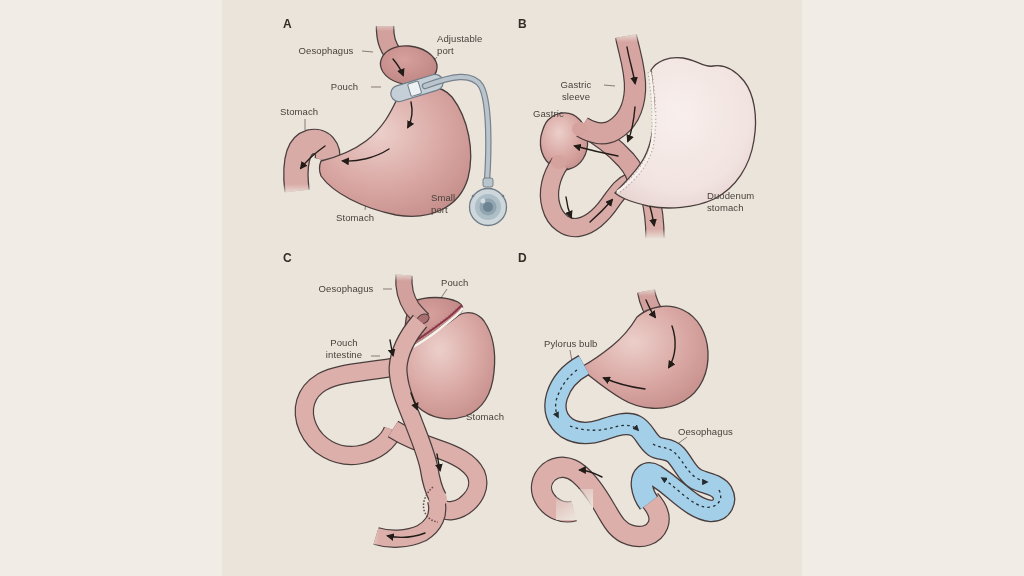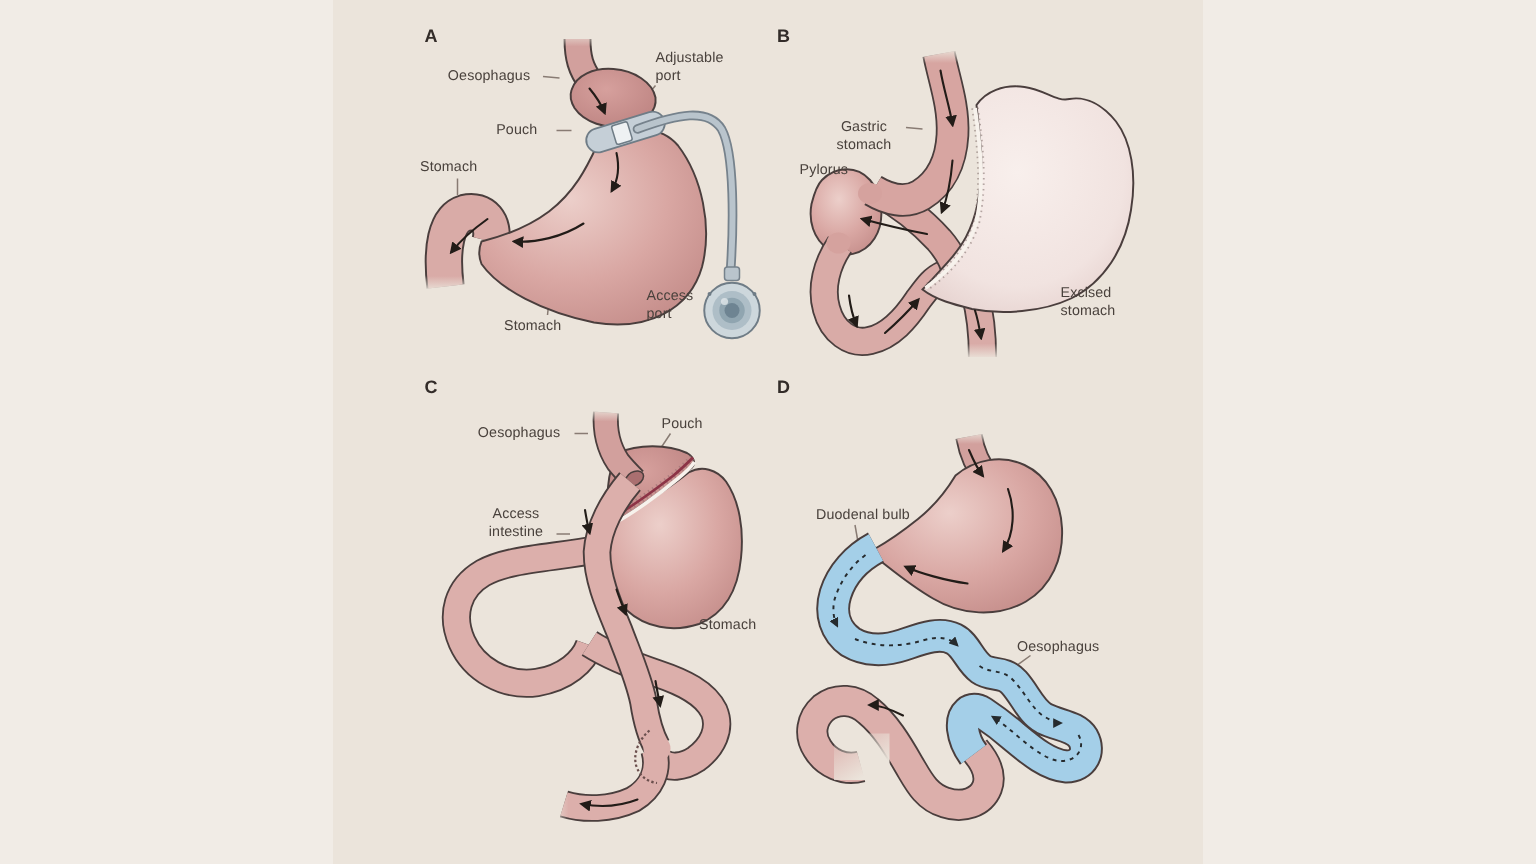--- a/index.html
+++ b/index.html
@@ -252,29 +252,29 @@
       </g>
     </g>
   </svg>
 
   <div class="ltr" style="left:283px;top:17px">A</div>
   <div class="lbl r" style="left:292px;top:45px;width:68px">Oesophagus</div>
   <div class="lbl" style="left:437px;top:33px;width:54px">Adjustable port</div>
   <div class="lbl r" style="left:320px;top:81px;width:49px">Pouch</div>
   <div class="lbl" style="left:280px;top:106px;width:60px">Stomach</div>
   <div class="lbl" style="left:336px;top:212px;width:46px">Stomach</div>
-  <div class="lbl" style="left:431px;top:192px;width:40px">Access port</div>
+  <div class="lbl" style="left:431px;top:192px;width:40px">Small port</div>
 
   <div class="ltr" style="left:518px;top:17px">B</div>
-  <div class="lbl r" style="left:550px;top:79px;width:52px">Gastric stomach</div>
-  <div class="lbl" style="left:533px;top:108px;width:44px">Pylorus</div>
-  <div class="lbl" style="left:707px;top:190px;width:48px">Excised stomach</div>
+  <div class="lbl r" style="left:550px;top:79px;width:52px">Gastric sleeve</div>
+  <div class="lbl" style="left:533px;top:108px;width:44px">Gastric</div>
+  <div class="lbl" style="left:707px;top:190px;width:48px">Duodenum stomach</div>
 
   <div class="ltr" style="left:283px;top:251px">C</div>
   <div class="lbl r" style="left:312px;top:283px;width:68px">Oesophagus</div>
   <div class="lbl" style="left:441px;top:277px;width:40px">Pouch</div>
-  <div class="lbl r" style="left:320px;top:337px;width:48px">Access intestine</div>
+  <div class="lbl r" style="left:320px;top:337px;width:48px">Pouch intestine</div>
   <div class="lbl" style="left:466px;top:411px;width:46px">Stomach</div>
 
   <div class="ltr" style="left:518px;top:251px">D</div>
-  <div class="lbl nw" style="left:544px;top:338px">Duodenal bulb</div>
+  <div class="lbl nw" style="left:544px;top:338px">Pylorus bulb</div>
   <div class="lbl nw" style="left:678px;top:426px">Oesophagus</div>
 </div>
 
 </body></html>

